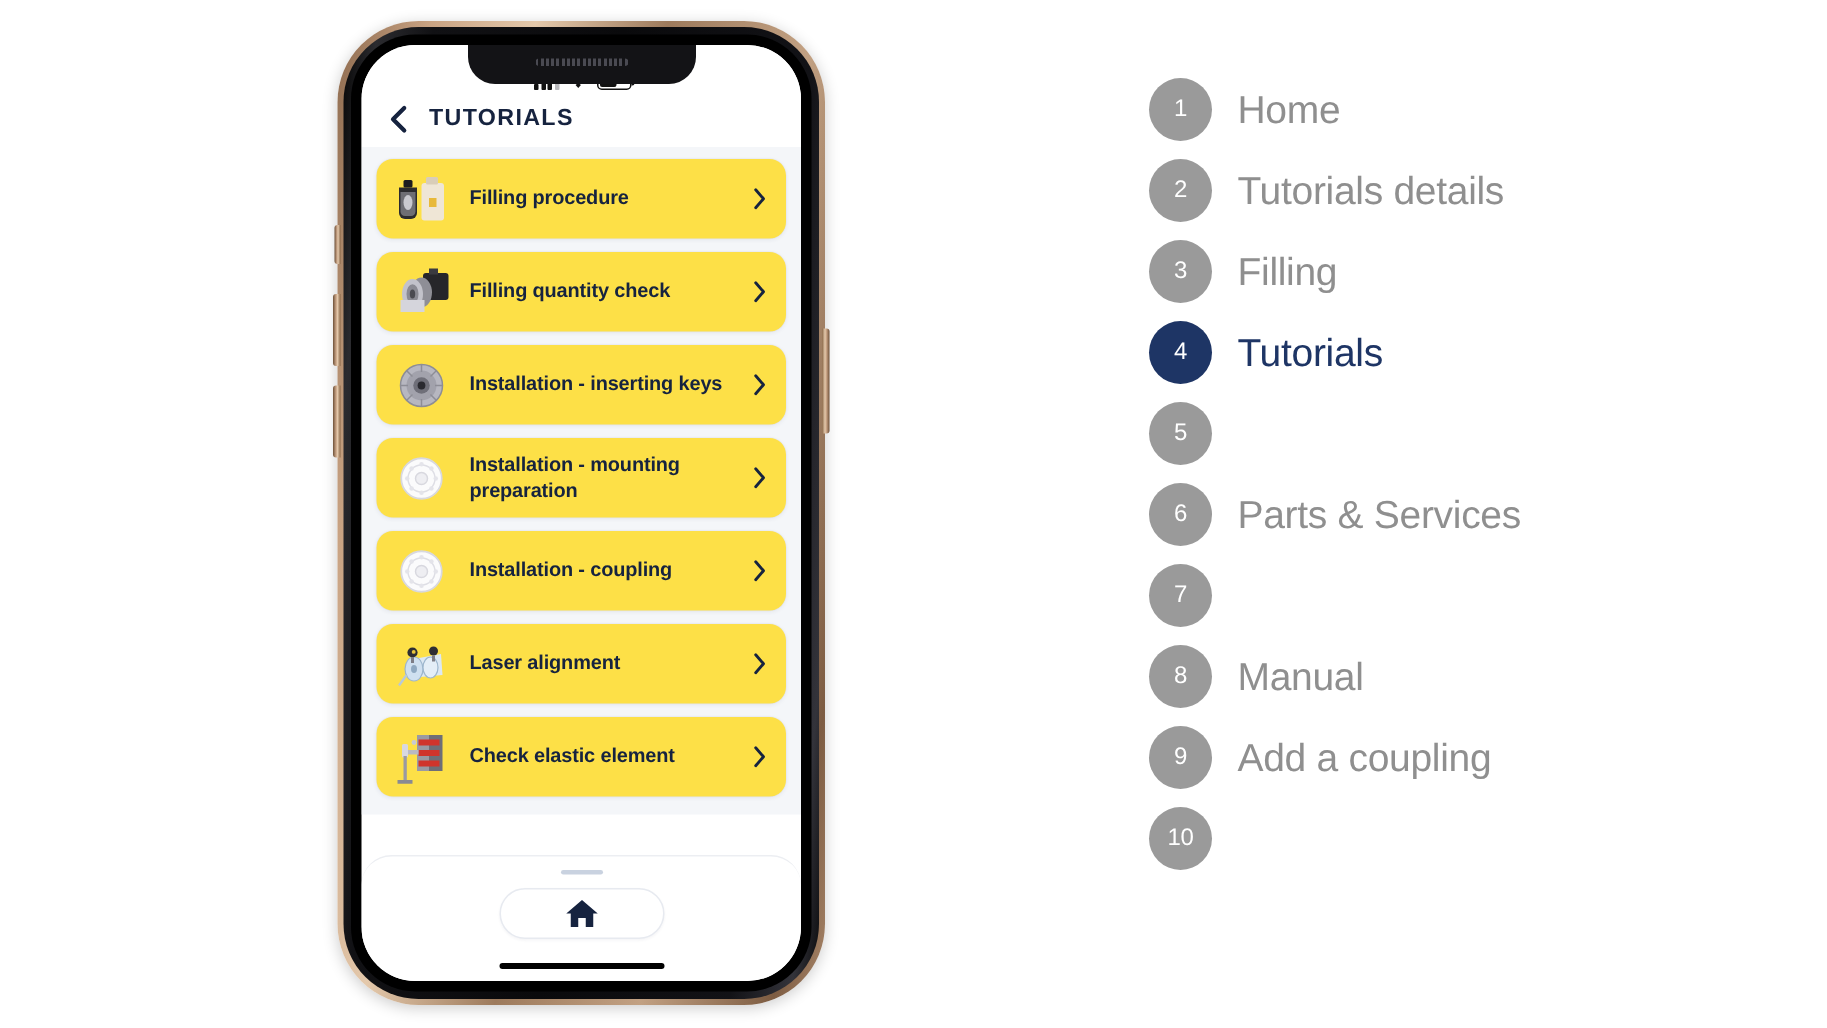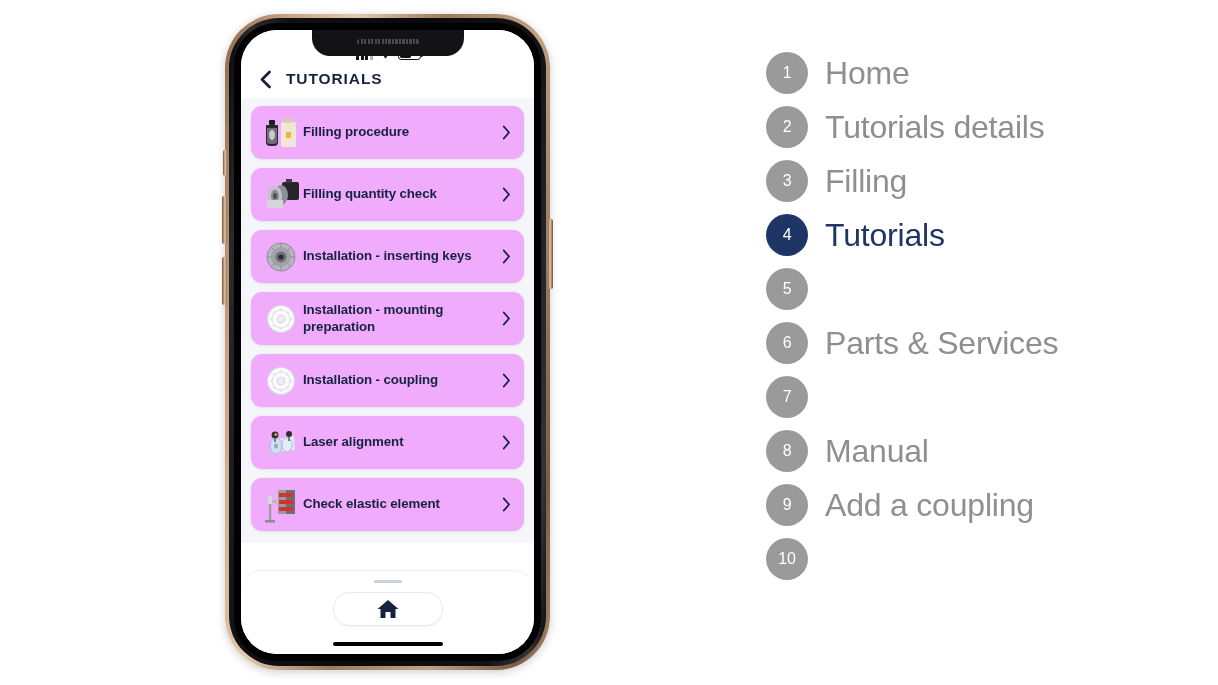--- a/index.html
+++ b/index.html
@@ -142,27 +142,28 @@
   }
 
   
   .list-area {
     background: #f4f6f9;
     padding: 8px 10px 0 10px;
     height: 445px;
     overflow: hidden;
   }
   .tut-card {
-    background: #f0abfc;
+    background: #fde047;
     border-radius: 11px;
     min-height: 53px;
     margin-bottom: 9px;
     display: flex;
     align-items: center;
     padding: 6px 13px 6px 10px;
+    gap: 10px;
     box-shadow: 0 1px 3px rgba(30,45,80,0.07), 0 0 0 0.5px rgba(30,45,80,0.03);
   }
   .tut-thumb {
     width: 42px; height: 38px;
     flex: 0 0 42px;
     display: flex; align-items: center; justify-content: center;
     overflow: hidden;
   }
   .tut-thumb svg { display:block; }
   .tut-label {
@@ -229,21 +230,21 @@
     flex: 0 0 42px;
     border-radius: 50%;
     background: #9a9a9a;
     color: #ffffff;
     display: flex; align-items: center; justify-content: center;
     font-size: 16px;
     letter-spacing: -0.2px;
   }
   .menu-row.active .menu-num { background: #1e3565; }
   .menu-label {
-    font-size: 32px;
+    font-size: 26px;
     color: #8f8f8f;
     letter-spacing: -0.2px;
     white-space: nowrap;
   }
   .menu-row.active .menu-label { color: #1e3565; }
 </style>
 </head>
 <body>
 
 <div class="phone-wrap">

